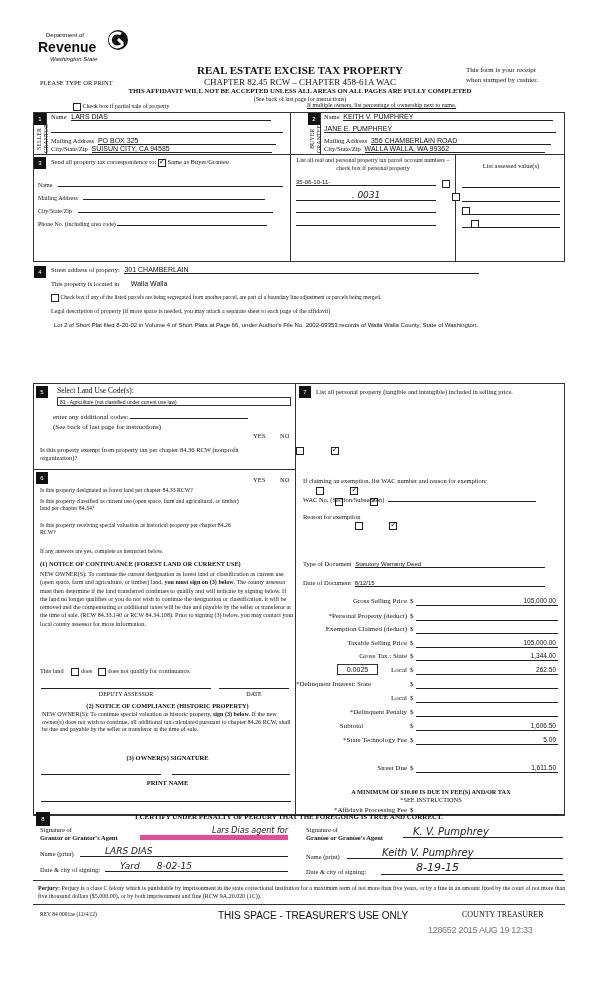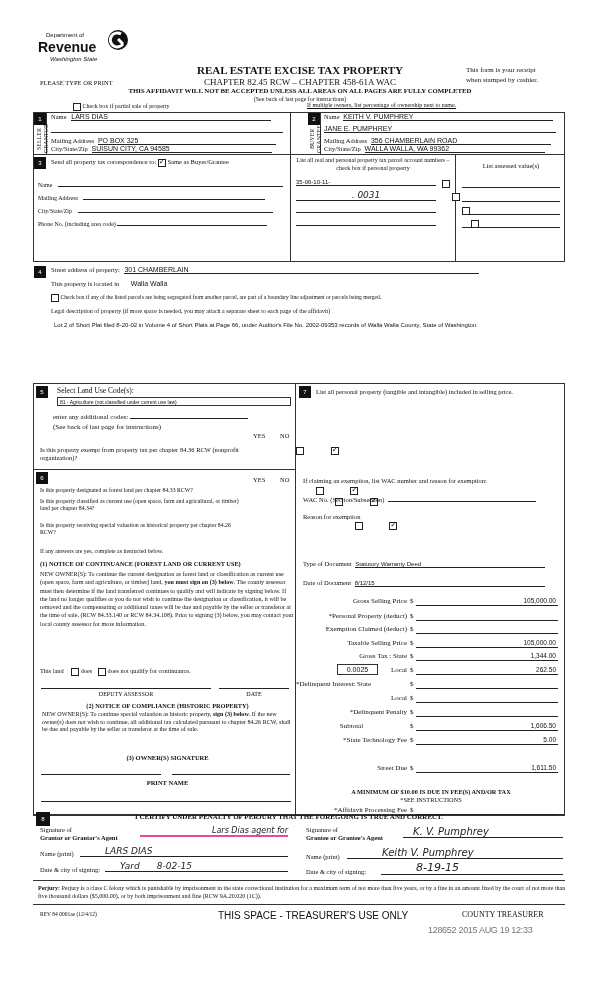--- a/index.html
+++ b/index.html
@@ -308,21 +308,21 @@
 <div class="abs" style="left:296px;top:788px;width:270px;text-align:center;font-size:6.3px;font-weight:bold;">A MINIMUM OF $10.00 IS DUE IN FEE(S) AND/OR TAX</div>
 <div class="abs" style="left:296px;top:796px;width:270px;text-align:center;font-size:6.3px;">*SEE INSTRUCTIONS</div>
 
 
 <div class="abs" style="left:33px;top:815px;width:532px;border-top:1px solid #333;"></div>
 <div class="num-badge" style="left:36px;top:812px;width:14px;height:14px;line-height:14px;">8</div>
 <div class="abs" style="left:135px;top:813px;font-size:7px;font-weight:bold;white-space:nowrap;">I CERTIFY UNDER PENALTY OF PERJURY THAT THE FOREGOING IS TRUE AND CORRECT.</div>
 
 <div class="abs" style="left:40px;top:826px;font-size:6.5px;">Signature of</div>
 <div class="abs" style="left:40px;top:834px;font-size:6.5px;font-weight:bold;">Grantor or Grantor's Agent</div>
-<div class="abs hand" style="left:140px;top:826px;width:148px;border-bottom:2px solid #ec4899;font-size:8px;text-align:right;">Lars Dias  agent for</div>
+<div class="abs hand" style="left:140px;top:826px;width:148px;border-bottom:5px solid #ec4899;font-size:8px;text-align:right;">Lars Dias  agent for</div>
 <div class="abs" style="left:40px;top:850px;font-size:6.5px;">Name (print)</div>
 <div class="abs hand" style="left:80px;top:846px;width:208px;border-bottom:1px solid #222;font-size:9px;padding-left:25px;">LARS   DIAS</div>
 <div class="abs" style="left:40px;top:866px;font-size:6.5px;">Date &amp; city of signing:</div>
 <div class="abs hand" style="left:105px;top:861px;width:183px;border-bottom:1px solid #222;font-size:9px;padding-left:15px;white-space:pre;">Yard      8-02-15</div>
 
 <div class="abs" style="left:306px;top:826px;font-size:6.5px;">Signature of</div>
 <div class="abs" style="left:306px;top:834px;font-size:6.5px;font-weight:bold;">Grantee or Grantee's Agent</div>
 <div class="abs hand" style="left:403px;top:826px;width:160px;border-bottom:1px solid #222;font-size:10px;padding-left:10px;">K. V. Pumphrey</div>
 <div class="abs" style="left:306px;top:853px;font-size:6.5px;">Name (print)</div>
 <div class="abs hand" style="left:347px;top:847px;width:216px;border-bottom:1px solid #222;font-size:10px;padding-left:35px;">Keith V. Pumphrey</div>

